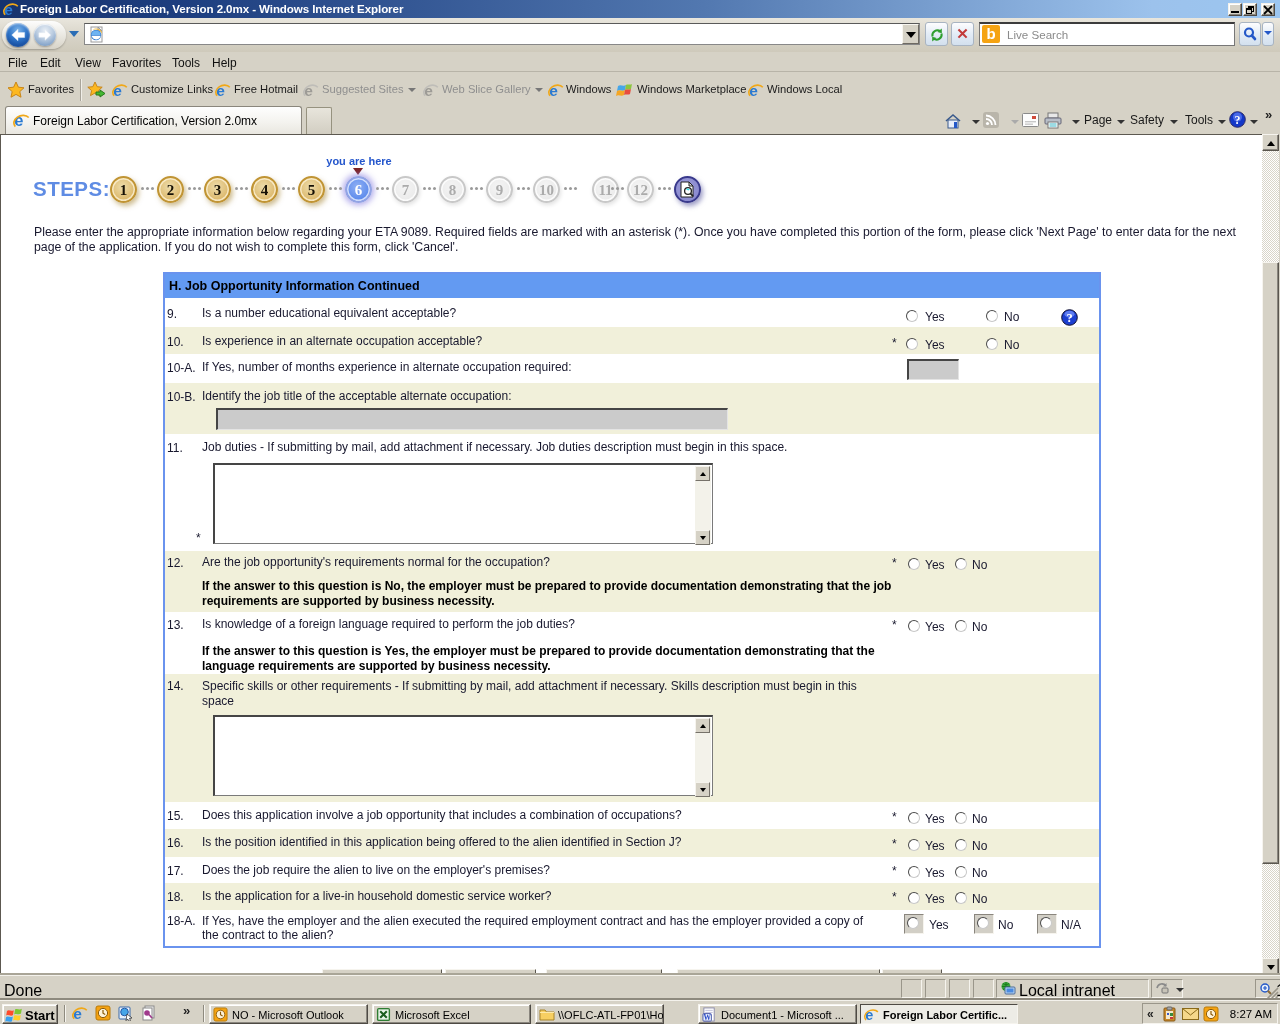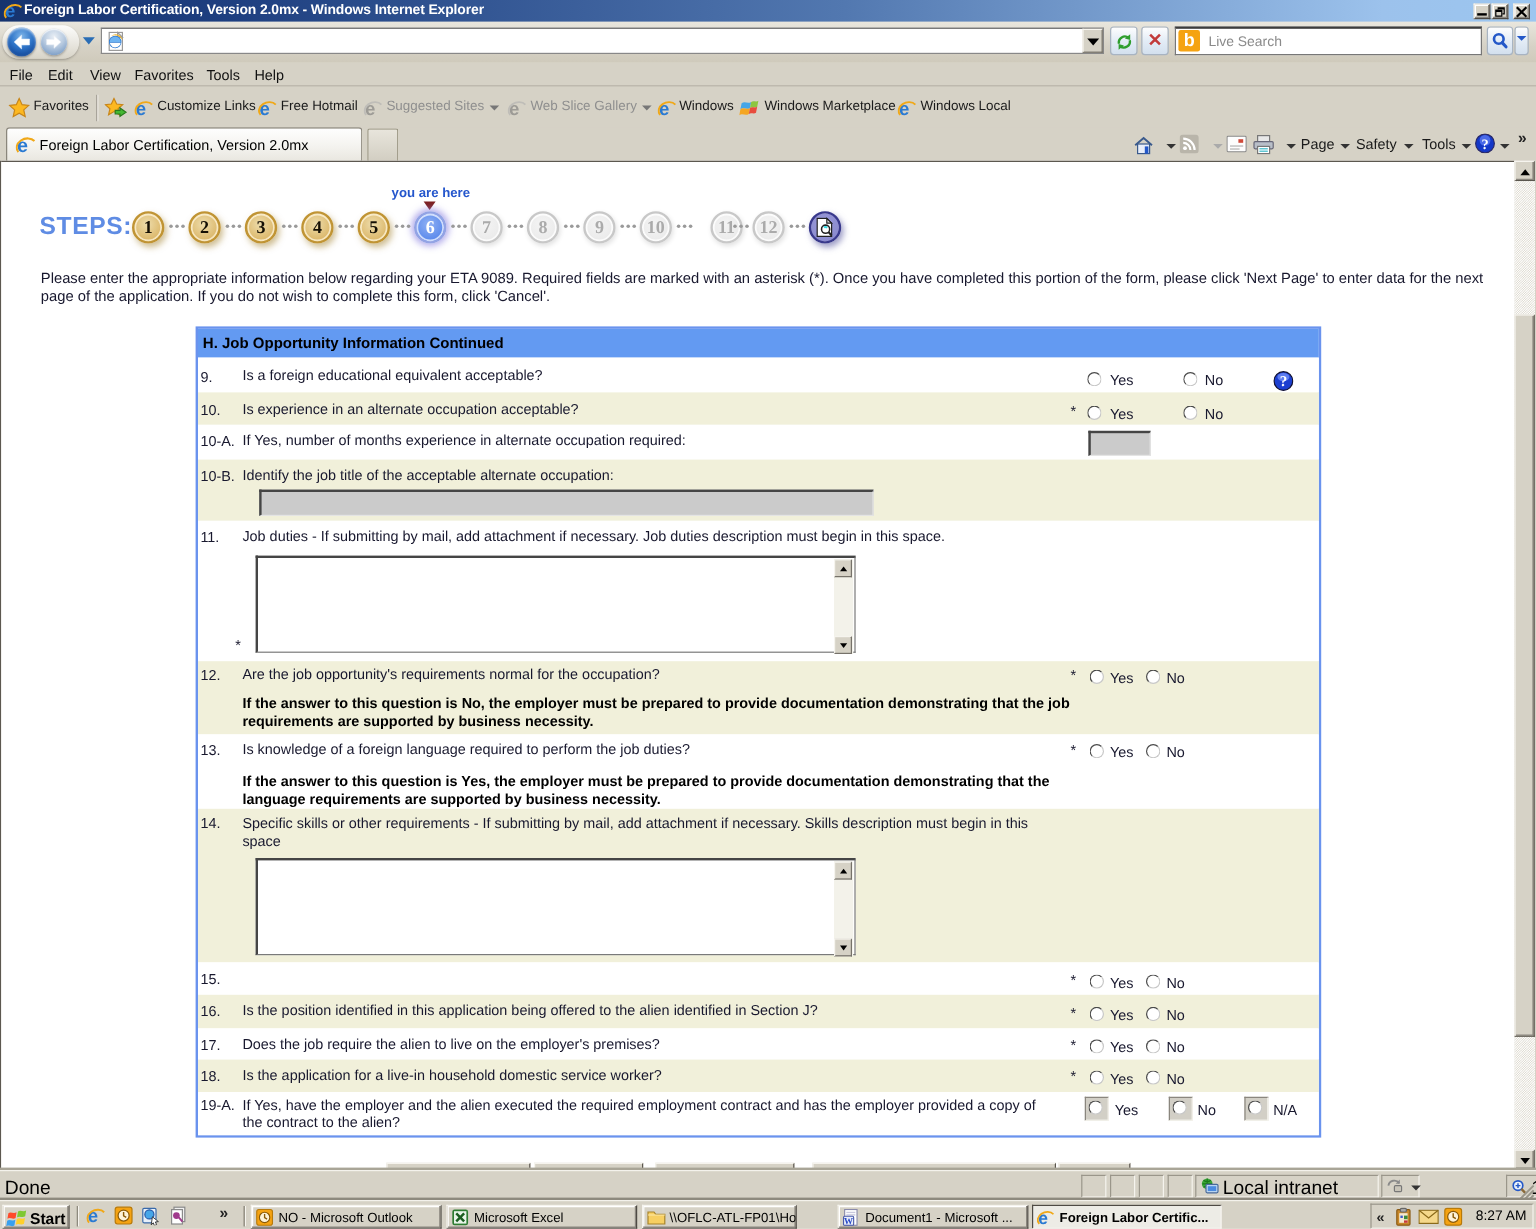--- a/index.html
+++ b/index.html
@@ -315,21 +315,21 @@
   <i class="dots" style="left:516px"></i>
   <i class="dots" style="left:563px"></i>
   <i class="dots" style="left:610px"></i>
   <i class="dots" style="left:657px"></i>
   <div id="form">
     <div class="frow" id="fhdr">
           <span>H. Job Opportunity Information Continued</span>
         </div>
     <div class="frow fw" style="height:29px">
       <span class="qnum" style="top:9px">9.</span>
-          <span class="qtxt" style="top:9px">Is a foreign educational equivalent acceptable?</span>
+          <span class="qtxt" style="top:9px">Is a number educational equivalent acceptable?</span>
       <span class="radio" style="left:741px;top:12px"></span>
           <span class="rlbl" style="left:760px;top:12px">Yes</span>
       <span class="radio" style="left:821px;top:12px"></span>
           <span class="rlbl" style="left:839px;top:12px">No</span>
       <svg class="abs" style="left:896px;top:11px" width="17" height="17" viewBox="0 0 17 17">
             <circle cx="8.5" cy="8.5" r="7.8" fill="#1c3fd0" stroke="#101030"></circle>
             <ellipse cx="8.5" cy="5.2" rx="5" ry="3.4" fill="#5d7cf0"></ellipse>
             <text x="8.5" y="13" font-size="12.5" font-weight="bold" fill="#fff" text-anchor="middle" font-family="Liberation Serif">?</text>
           </svg>
     </div>
@@ -396,20 +396,21 @@
                 <i></i>
               </div>
               <div class="tbtn tdn" style="bottom:0">
                 <i></i>
               </div>
             </div>
           </div>
     </div>
     <div class="frow fw" style="height:27px">
       <span class="qnum">15.</span>
+          <span class="qtxt">Does this application involve a job opportunity that includes a combination of occupations?</span>
       <span class="ast" style="left:727px;top:8px">*</span>
       <span class="radio" style="left:743px;top:10px"></span>
           <span class="rlbl" style="left:760px;top:10px">Yes</span>
       <span class="radio" style="left:790px;top:10px"></span>
           <span class="rlbl" style="left:807px;top:10px">No</span>
     </div>
     <div class="frow fb" style="height:28px">
       <span class="qnum">16.</span>
           <span class="qtxt">Is the position identified in this application being offered to the alien identified in Section J?</span>
       <span class="ast" style="left:727px;top:8px">*</span>
@@ -430,21 +431,21 @@
     <div class="frow fb" style="height:27px">
       <span class="qnum">18.</span>
           <span class="qtxt">Is the application for a live-in household domestic service worker?</span>
       <span class="ast" style="left:727px;top:7px">*</span>
       <span class="radio" style="left:743px;top:9px"></span>
           <span class="rlbl" style="left:760px;top:9px">Yes</span>
       <span class="radio" style="left:790px;top:9px"></span>
           <span class="rlbl" style="left:807px;top:9px">No</span>
     </div>
     <div class="frow fw" style="height:36px">
-      <span class="qnum" style="top:4px">19-A.</span>
+      <span class="qnum" style="top:4px">18-A.</span>
           <span class="qtxt" style="top:4px;line-height:14px">If Yes, have the employer and the alien executed the required employment contract and has the employer provided a copy of<br>the contract to the alien?</span>
       <span class="rsq" style="left:739px;top:4px"></span>
           <span class="radio" style="left:742px;top:7px"></span>
           <span class="rlbl" style="left:764px;top:8px">Yes</span>
       <span class="rsq" style="left:809px;top:4px"></span>
           <span class="radio" style="left:812px;top:7px"></span>
           <span class="rlbl" style="left:833px;top:8px">No</span>
       <span class="rsq" style="left:872px;top:4px"></span>
           <span class="radio" style="left:875px;top:7px"></span>
           <span class="rlbl" style="left:896px;top:8px">N/A</span>

